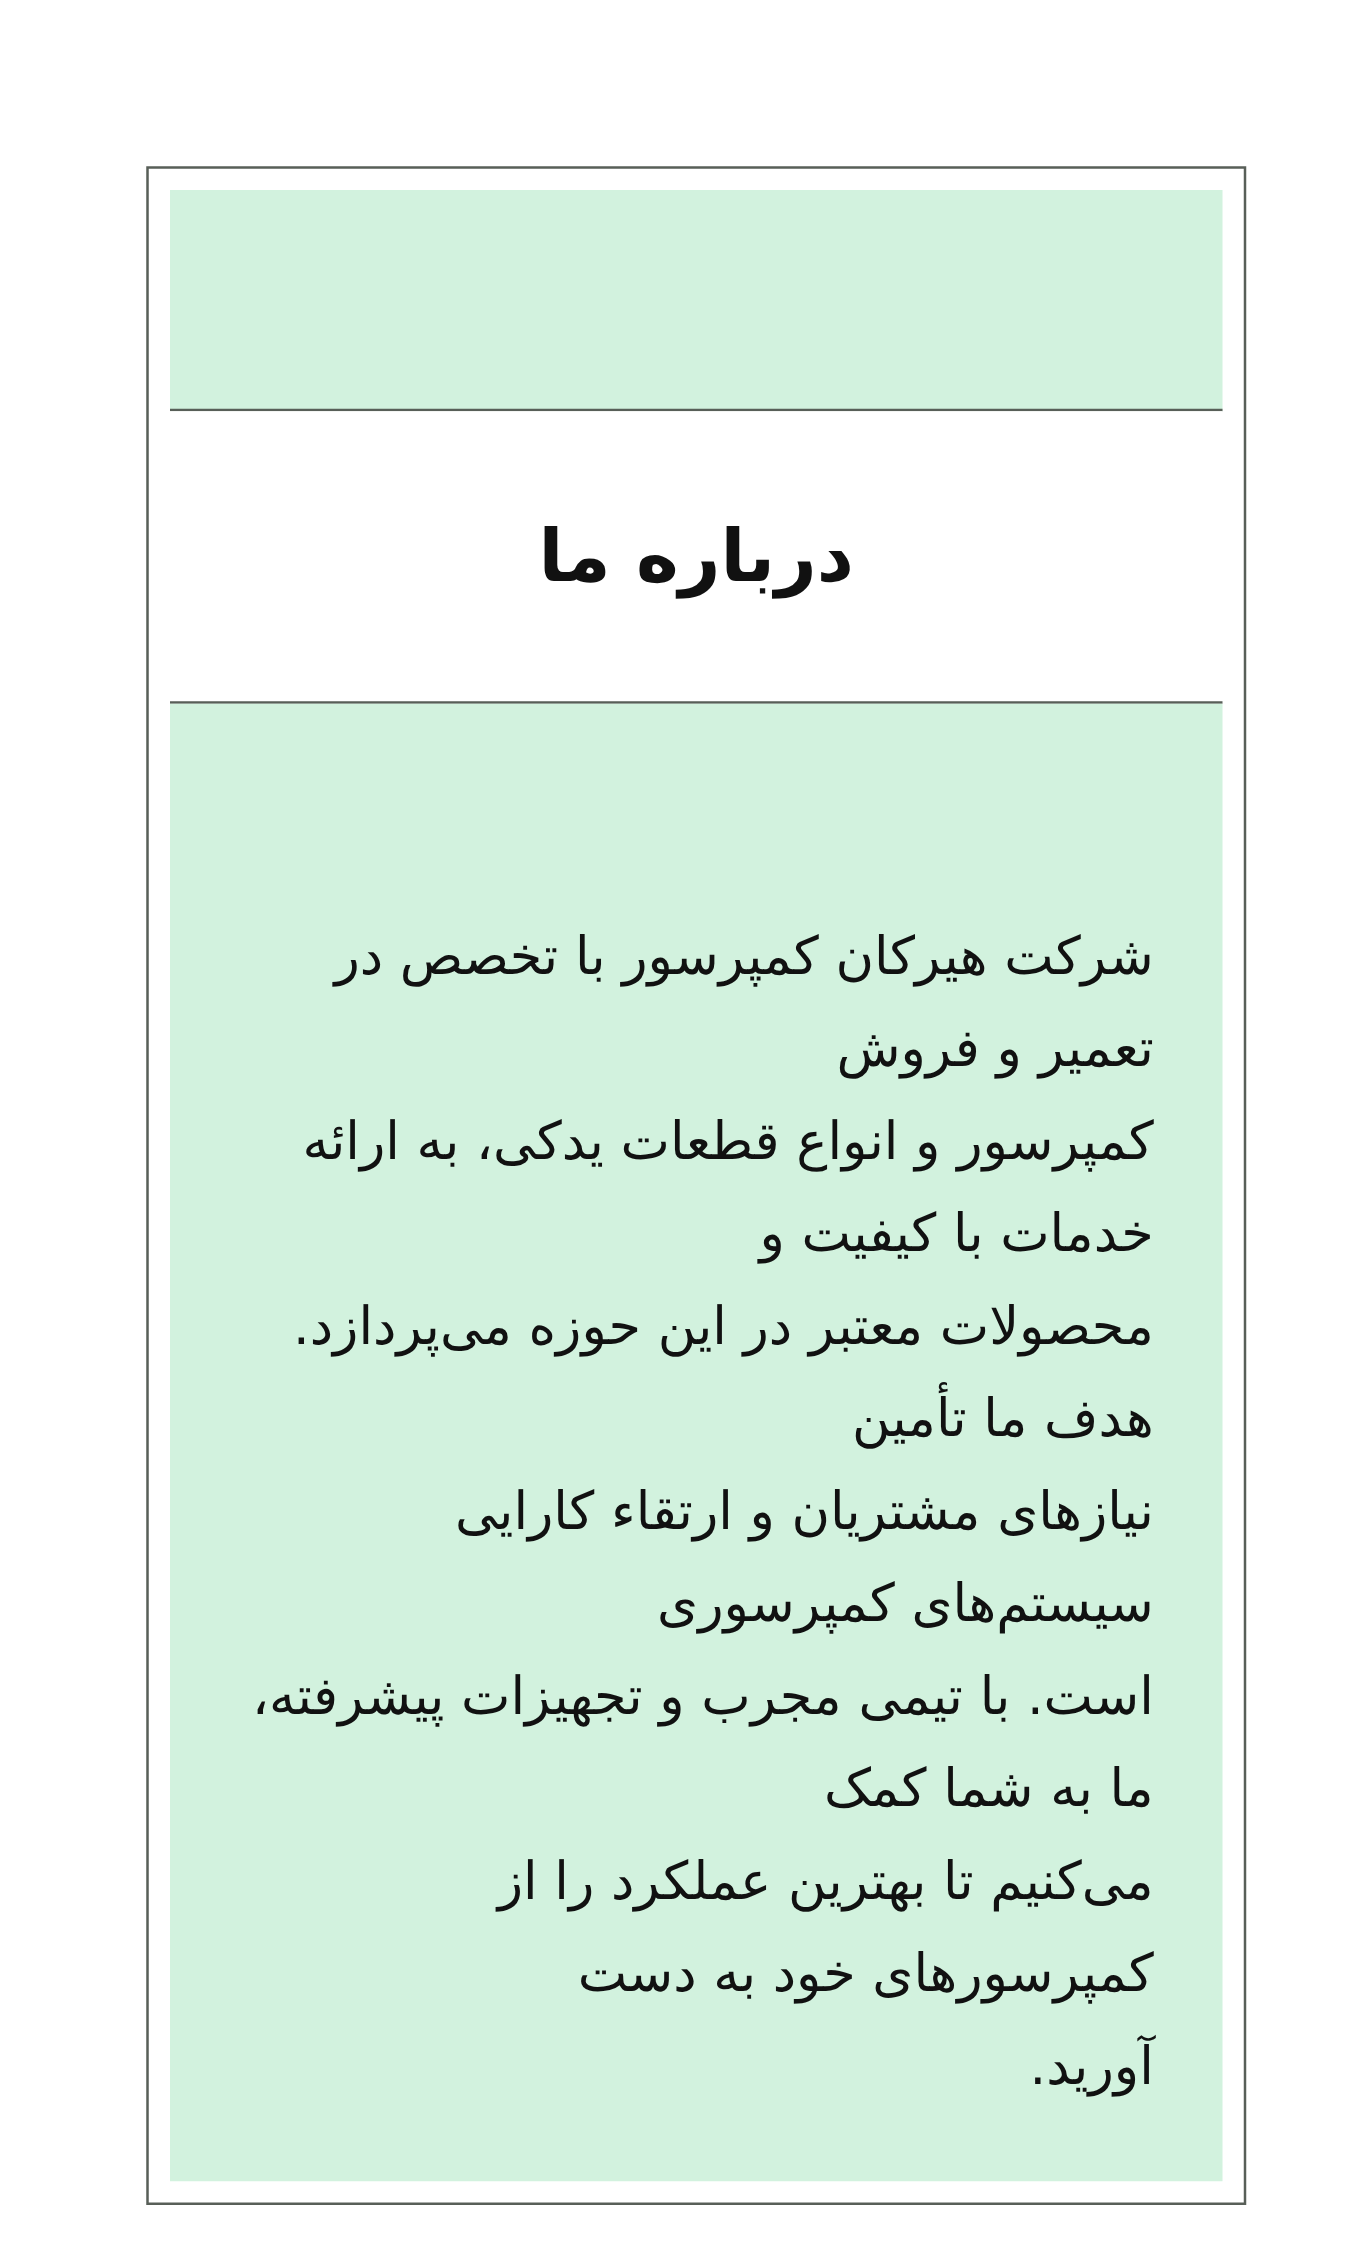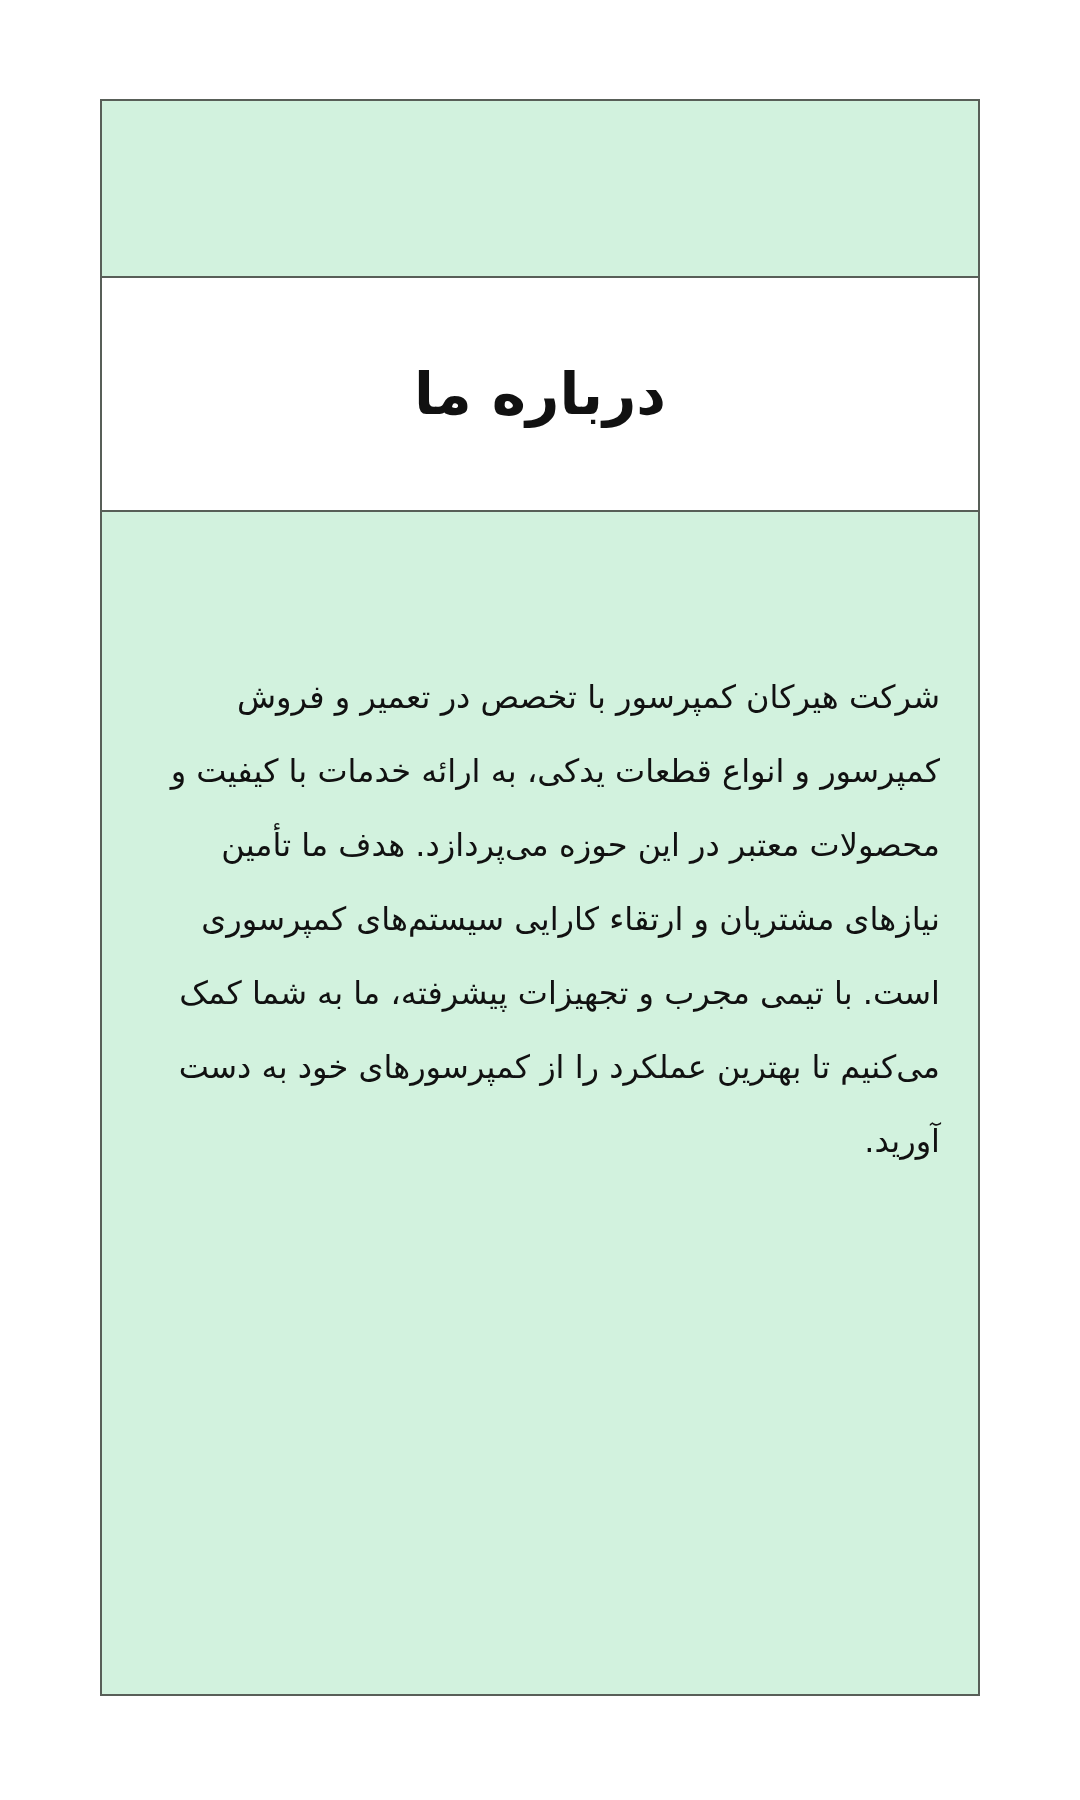--- a/index.html
+++ b/index.html
@@ -1,15 +1,15 @@
 <!DOCTYPE html>
 <html lang="fa" style="--mint: #d2f2de; --border: #585f58; --text: #111111; --page-bg: #ffffff;"><head>
 <meta charset="utf-8">
 <style>
-  * { margin: 0; padding: 0; box-sizing: border-box; }
+  * { margin: 0; padding: 17px; box-sizing: border-box; }
   html, body {
     width: 1080px;
     height: 1800px;
     background: var(--page-bg, #ffffff);
     font-family: "DejaVu Sans", "Liberation Sans", sans-serif;
   }
   .container {
     width: 880px;
     margin: 99px auto 0 auto;
     border: 2px solid var(--border, #585f58);
@@ -37,21 +37,21 @@
   }
   .content-section {
     height: 1182px;
     background: var(--mint, #d2f2de);
     padding: 148px 38px 0 38px;
   }
   .about-paragraph {
     direction: rtl;
     unicode-bidi: plaintext;
     text-align: right;
-    font-size: 32px;
+    font-size: 42px;
     line-height: 74px;
     color: var(--text, #111111);
     white-space: pre-line;
   }
 </style>
 </head>
 <body>
 
 <div class="container">
   <div class="band-top"></div>

